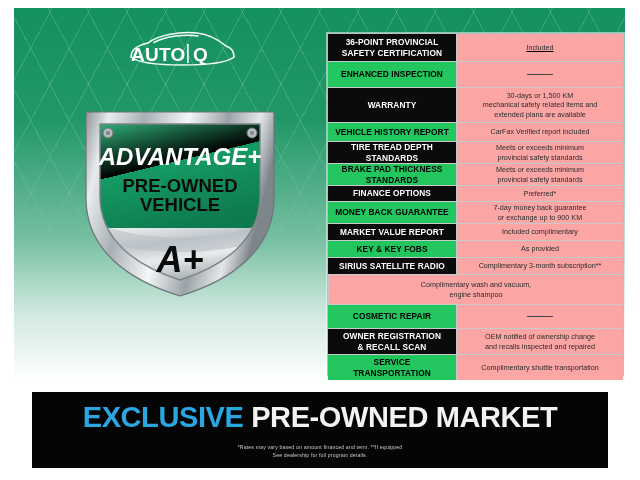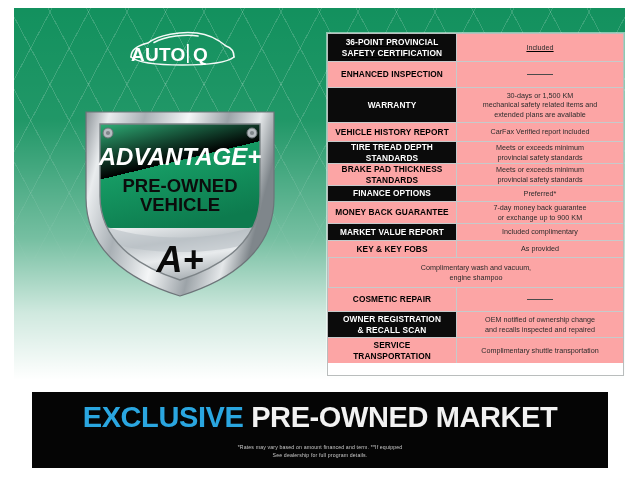--- a/index.html
+++ b/index.html
@@ -57,21 +57,21 @@
   .row{display:flex;flex:0 0 auto;border-bottom:1px solid #c6cacb;box-sizing:border-box;}
   .row:last-child{border-bottom:none;}
   .cell-label{
     flex:0 0 128px;
     display:flex;align-items:center;justify-content:center;text-align:center;
     font-weight:bold;font-size:8.3px;line-height:10.3px;
     letter-spacing:0.1px;
     padding:1px 3px;box-sizing:border-box;
   }
   .row.dark .cell-label{background:#0b0b0b;color:#ffffff;}
-  .row.light .cell-label{background:#fca5a5;color:#000000;}
+  .row.light .cell-label{background:#22c55e;color:#000000;}
   .cell-value{
     flex:1 1 auto;
     display:flex;align-items:center;justify-content:center;text-align:center;
     background:#fca5a5;color:#2b2b2b;
     font-size:7.2px;line-height:9.4px;
     padding:1px 5px;box-sizing:border-box;
     border-left:1px solid #c6cacb;
   }
   .cell-value .dash{
     display:inline-block;width:26px;height:1px;background:#4a4a4a;vertical-align:middle;
@@ -289,20 +289,32 @@
             <div>
               <div>KEY &amp; KEY FOBS</div>
             </div>
           </div>
           <div class="cell-value">
             <div>
               <div>As provided</div>
             </div>
           </div>
         </div>
+        <div class="row dark" style="height: 17px;">
+          <div class="cell-label">
+            <div>
+              <div>SIRIUS SATELLITE RADIO</div>
+            </div>
+          </div>
+          <div class="cell-value">
+            <div>
+              <div>Complimentary 3-month subscription**</div>
+            </div>
+          </div>
+        </div>
         <div class="row dark" style="height: 30px;">
           <div class="cell-value">
             <div>
               <div>Complimentary wash and vacuum,</div>
               <div>engine shampoo</div>
             </div>
           </div>
         </div>
         <div class="row light" style="height: 24px;">
           <div class="cell-label">

